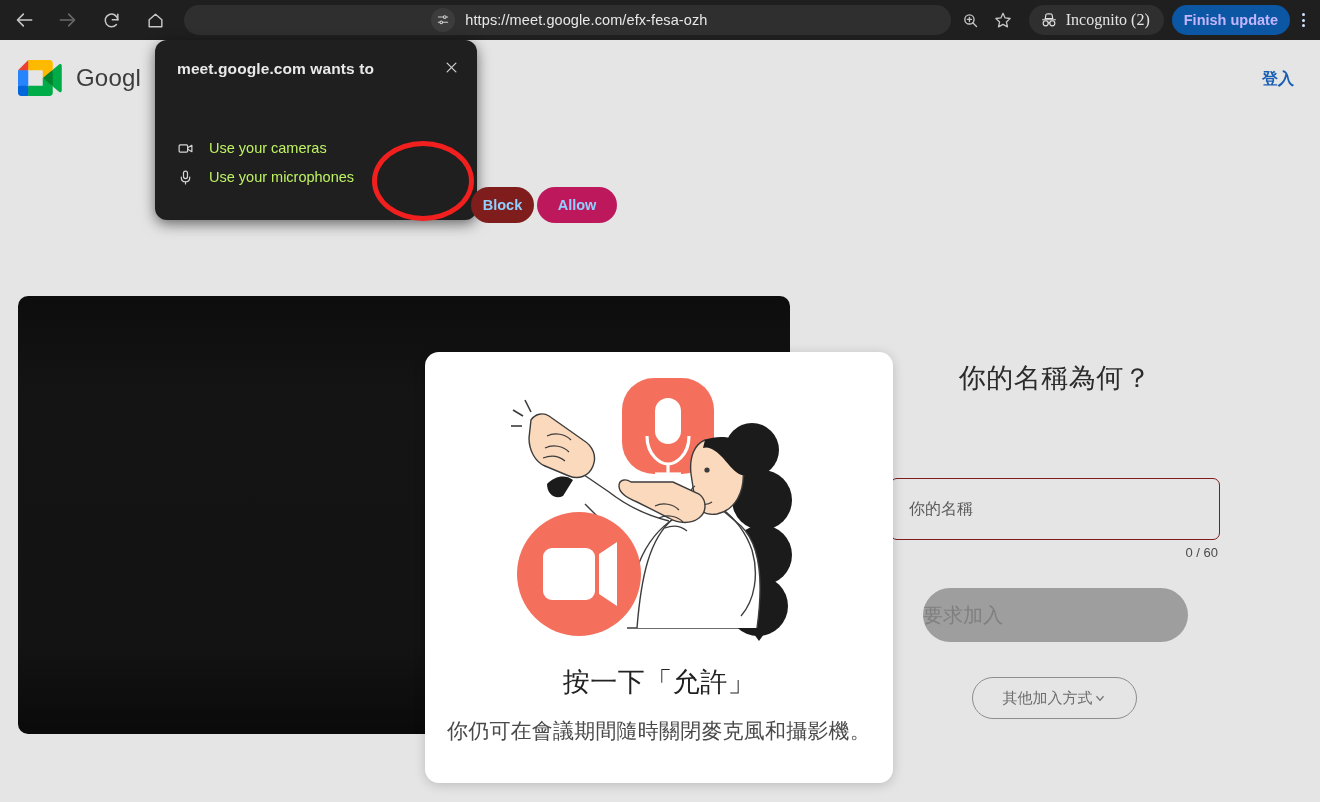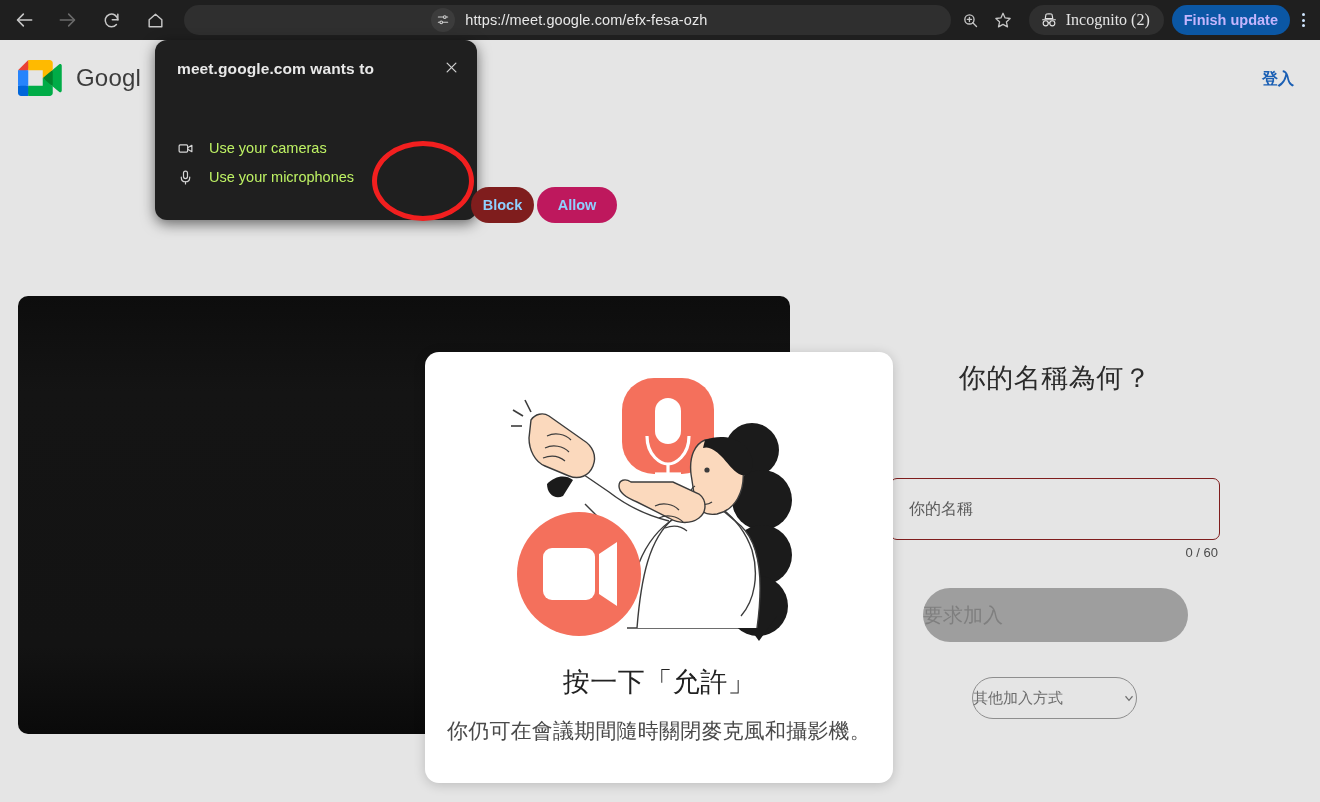--- a/index.html
+++ b/index.html
@@ -227,21 +227,21 @@
     background: #9e9e9e;
     border-radius: 27px;
     display: flex; align-items: center; justify-content: flex-start;
     color: #7f7f7f; font-size: 20px;
   }
   #other-join-btn {
     position: absolute; left: 82px; top: 317px;
     width: 165px; height: 42px;
     border: 1px solid #8e8e8e;
     border-radius: 21px;
-    display: flex; align-items: center; justify-content: space-between;
+    display: flex; align-items: center; justify-content: center;
     color: #6d6d6d; font-size: 15px;
     gap: 0;
   }
 
   
   #permission-modal {
     position: absolute;
     left: 425px; top: 312px;
     width: 468px; height: 431px;
     background: #ffffff;

